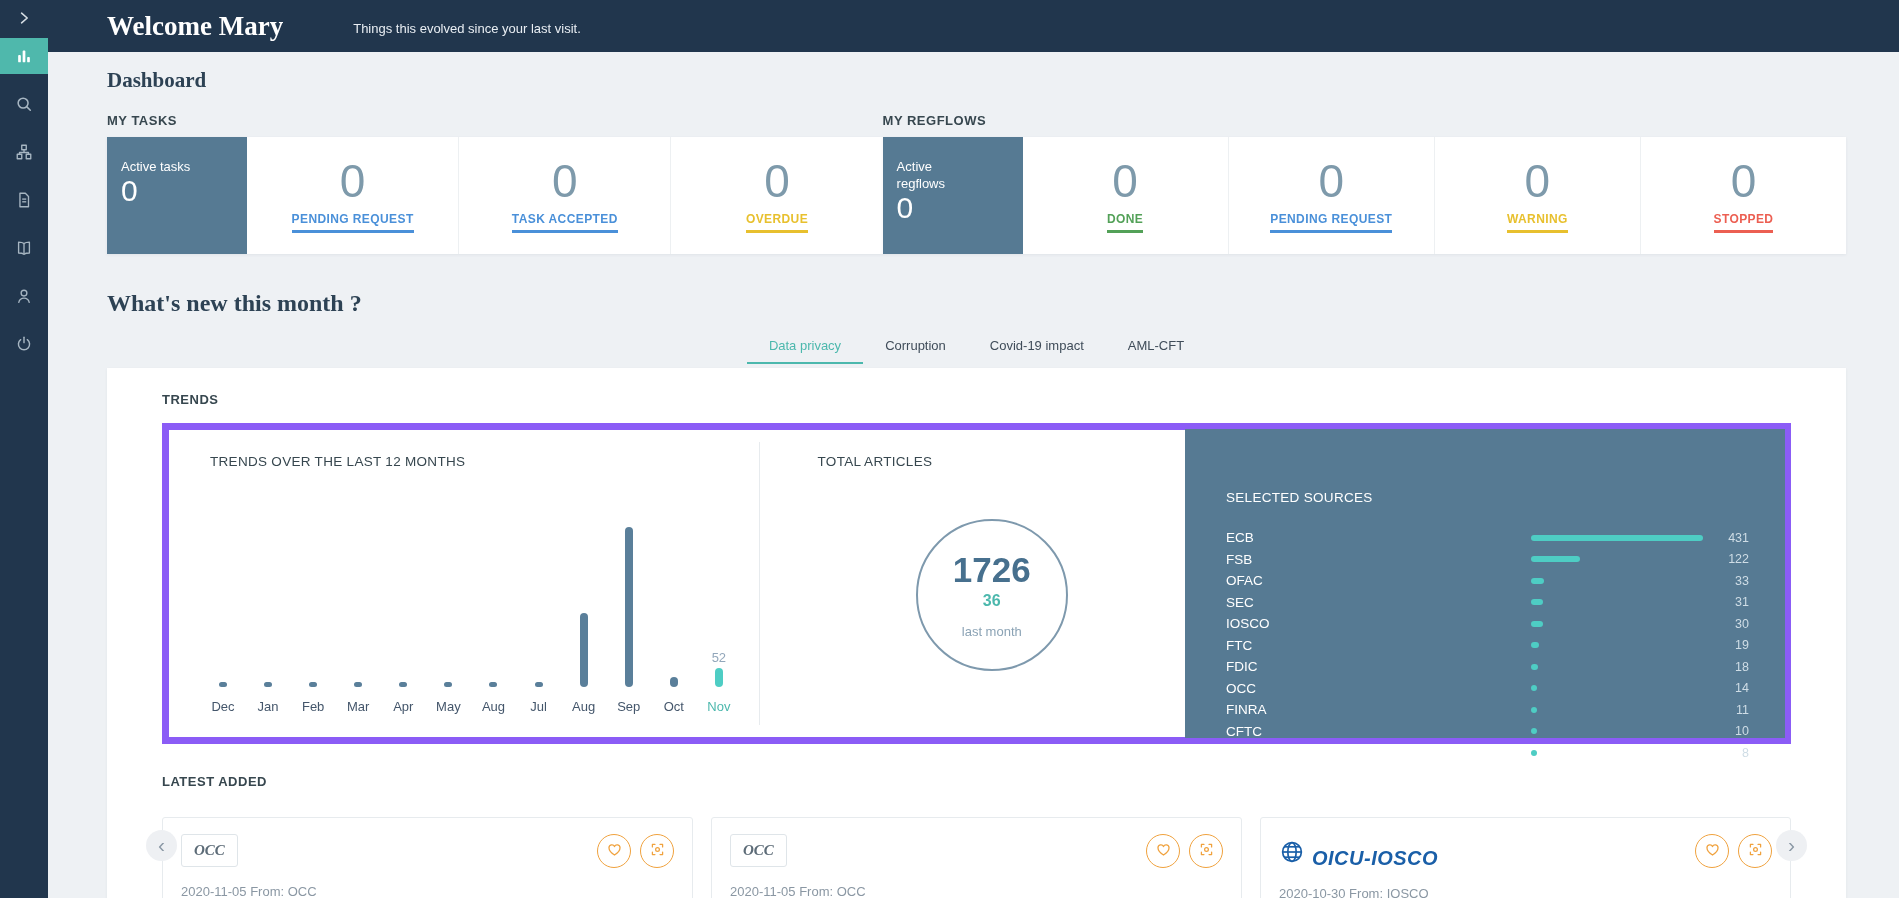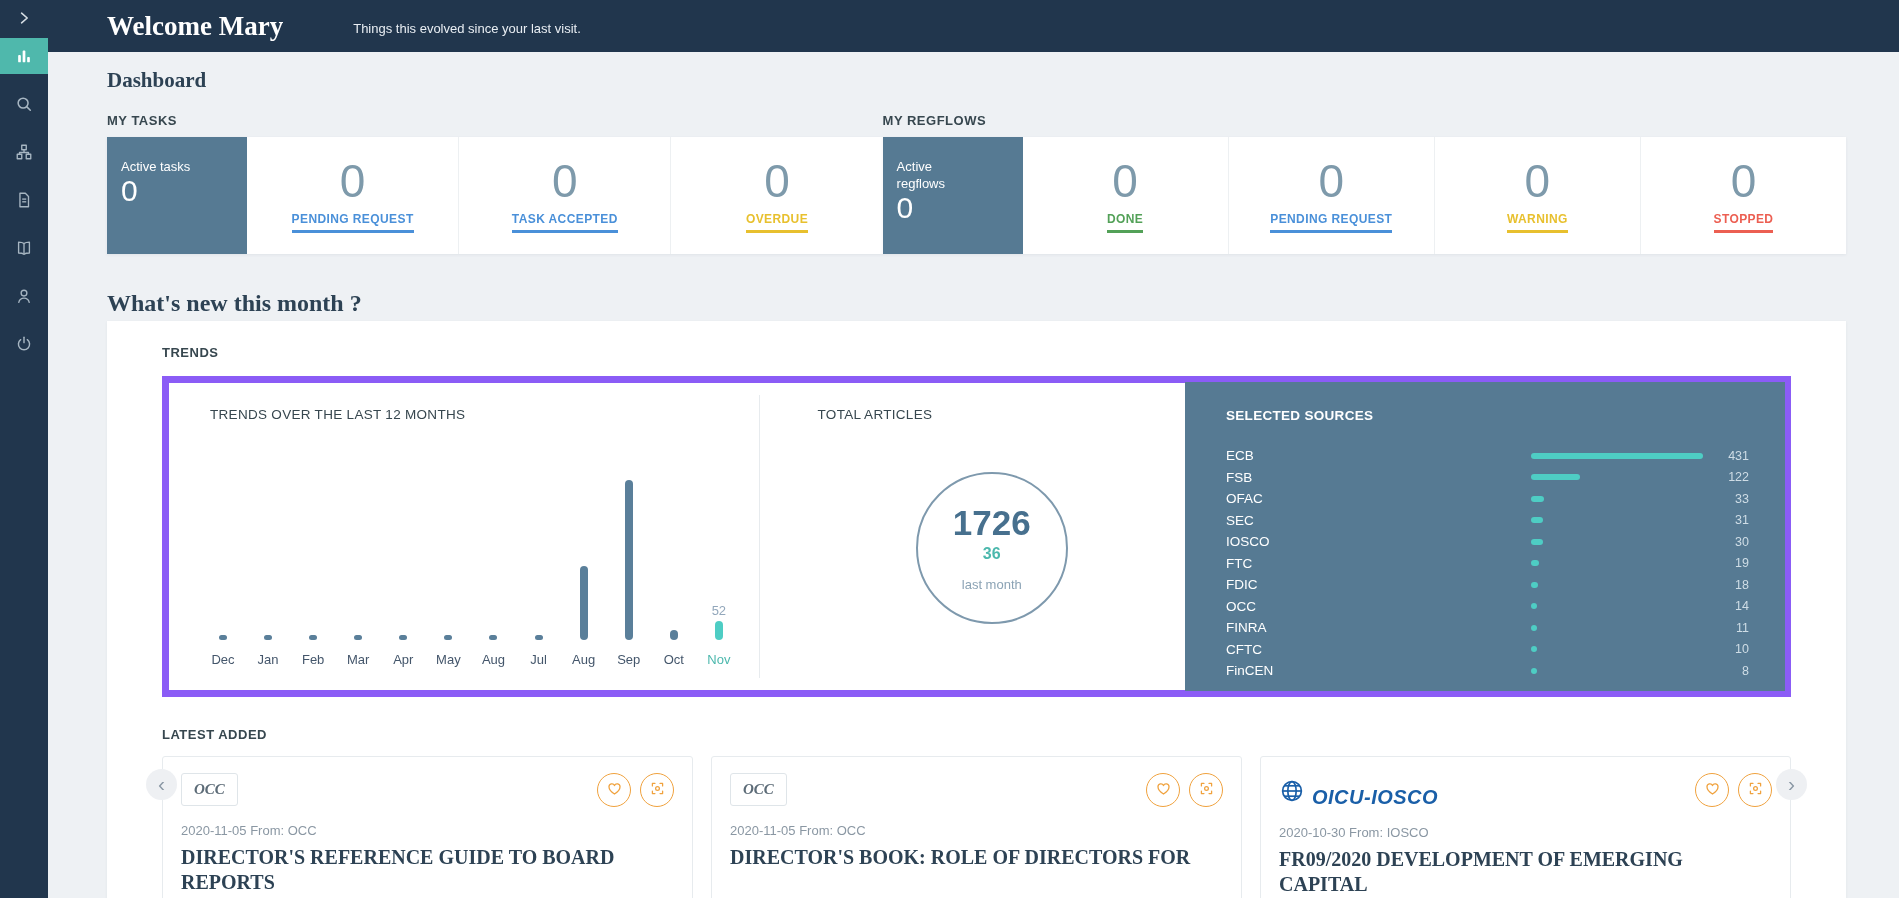--- a/index.html
+++ b/index.html
@@ -63,29 +63,29 @@
 
   .v-divider { width: 1px; background: #e7ebee; margin: 12px 0; }
 
   .trends-mid { width: 25.4%; padding: 24px 0 0 38px; }
   .total-circle { width: 152px; height: 152px; border: 2px solid #7e99ad; border-radius: 50%; margin: 50px auto 0; display: flex; flex-direction: column; align-items: center; justify-content: center; }
   .total-num { font-size: 35px; font-weight: 700; color: #47708e; line-height: 1.1; }
   .total-month { font-size: 16px; font-weight: 700; color: #4cb8ad; margin-top: 2px; }
   .total-cap { font-size: 13px; color: #8ba3b5; margin-top: 14px; }
 
   .sources-panel { flex: 1; background: #567a93; margin: -1px; padding: 26px 36px 18px 41px; color: #fff; }
-  .sources-panel .sect-title { color: #ffffff; font-weight: 700; margin-bottom: 22px; }
+  .sources-panel .sect-title { color: #ffffff; font-weight: 400; margin-bottom: 22px; margin-top: 35px; }
   .src-row { display: flex; align-items: center; height: 21.5px; }
   .src-name { width: 305px; font-size: 13.5px; }
   .src-bar-wrap { flex: 1; }
   .src-bar { height: 6px; border-radius: 3px; }
   .src-val { width: 46px; text-align: right; font-size: 12.5px; color: #cfdde6; }
 
   
-  .latest-label { font-size: 13px; font-weight: 700; color: #37474f; letter-spacing: .5px; margin: 30px 0 14px 55px; }
+  .latest-label { font-size: 13px; font-weight: 700; color: #37474f; letter-spacing: .5px; margin: 30px 0 28px 55px; }
   .latest-row { position: relative; margin: 0 55px; display: flex; gap: 18px; }
   .news-card { flex: 1; background: #fff; border: 1px solid #e7ebee; border-radius: 3px; padding: 16px 18px; min-height: 180px; }
   .news-top { display: flex; justify-content: space-between; align-items: flex-start; }
   .logo-box { border: 1px solid #dfe5e9; border-radius: 3px; padding: 7px 12px; font-family: "Liberation Serif", serif; font-style: italic; font-weight: 700; font-size: 15px; color: #5c6b77; }
   .logo-iosco { display: flex; align-items: flex-end; gap: 7px; color: #1a5fa8; font-weight: 700; font-style: italic; font-size: 20px; padding-top: 5px; letter-spacing: .5px; }
   .news-actions { display: flex; }
   .round-btn { width: 34px; height: 34px; border-radius: 50%; border: 1px solid #f0a23e; background: #fff; color: #f0a23e; display: flex; align-items: center; justify-content: center; cursor: pointer; margin-left: 9px; padding: 0; }
   .news-date { font-size: 13px; color: #8a97a3; margin-top: 16px; }
   .news-title { font-family: "Liberation Serif", serif; font-size: 20px; font-weight: 700; color: #2d4254; margin: 7px 0 0; line-height: 1.25; }
 
@@ -225,20 +225,26 @@
             <div class="stat-col">
               <div class="stat-num">0</div>
               <div class="stat-label" style="color: rgb(236, 95, 82); border-bottom-color: rgb(236, 95, 82);">STOPPED</div>
             </div>
           </div>
         </section>
       </div>
 
       <h2 class="whats-new">What's new this month ?</h2>
 
+      <div class="tabs">
+        <div class="tab active">Data privacy</div>
+        <div class="tab">Corruption</div>
+        <div class="tab">Covid-19 impact</div>
+        <div class="tab">AML-CFT</div>
+      </div>
 
       <section class="panel">
         <div class="panel-label">TRENDS</div>
 
         <div class="trends-box">
 
           <div class="trends-left">
             <div class="sect-title">TRENDS OVER THE LAST 12 MONTHS</div>
             <div class="bar-chart">
                 <div class="bar-col">

